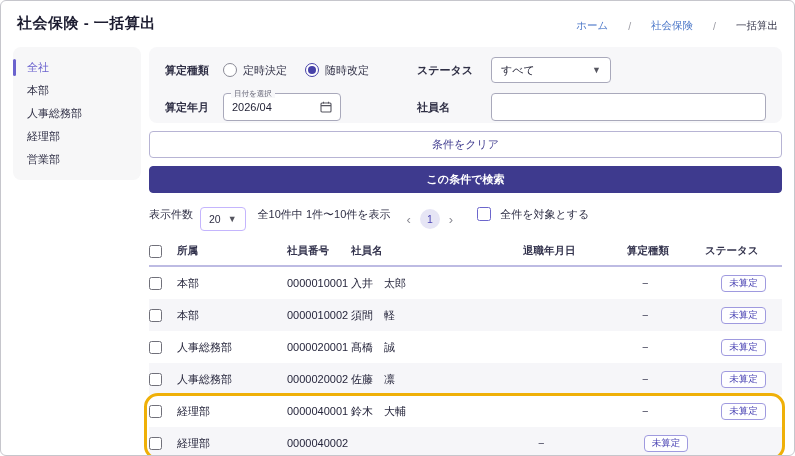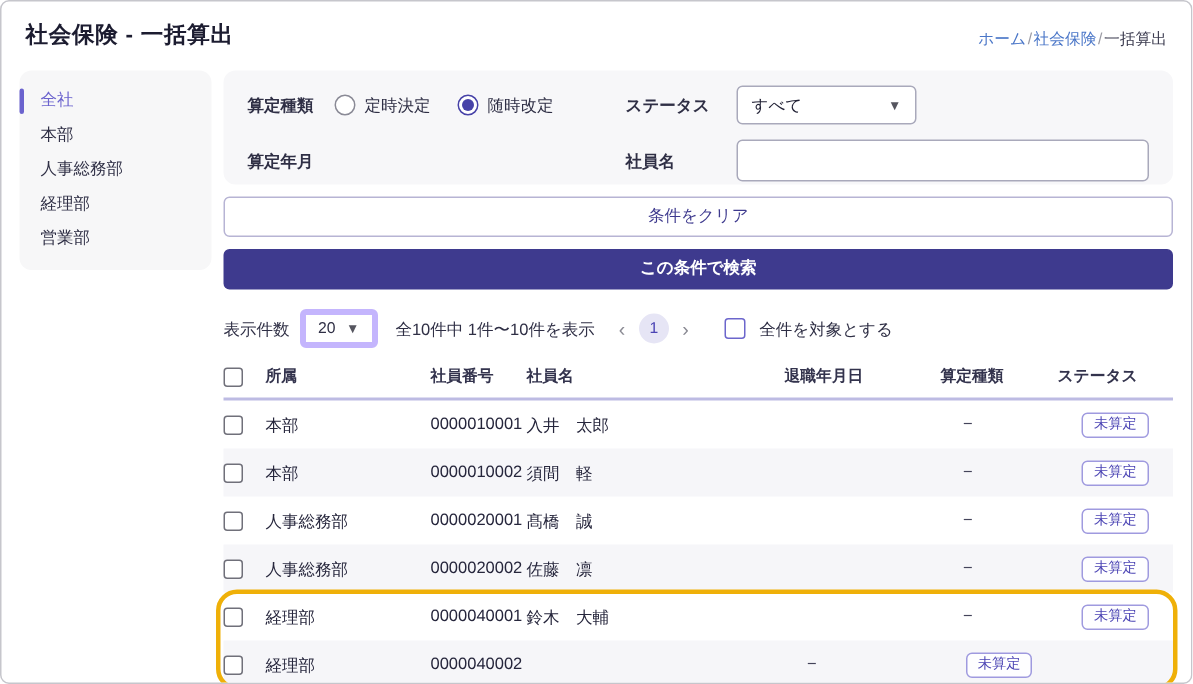--- a/index.html
+++ b/index.html
@@ -6,21 +6,21 @@
     --accent:#3E3A8E; --accent-light:#6B63CE; --badge:#4B44B4;
     --highlight:#EFB008; --link:#4A76C8; --panel:#F7F7F9; --zebra:#F6F6F9;
   }
   *{box-sizing:border-box;margin:0;padding:0;}
   html,body{background:#fff;}
   body{font-family:"Liberation Sans","DejaVu Sans",sans-serif;color:#2F2F45;}
   .frame{position:relative;width:795px;height:456px;border:1px solid #C6C6CC;border-radius:6px;background:#fff;overflow:hidden;}
   
   .topbar{display:flex;justify-content:space-between;align-items:flex-end;padding:13px 16px 14px 16px;}
   .page-title{font-size:15px;font-weight:bold;color:#1C1C30;letter-spacing:.5px;}
-  .breadcrumb{font-size:10.5px;color:#9A9AA3;display:flex;gap:1px;align-items:center;}
+  .breadcrumb{font-size:10.5px;color:#9A9AA3;display:flex;gap:20px;align-items:center;}
   .breadcrumb a{color:var(--link);text-decoration:none;cursor:pointer;}
   .breadcrumb .current{color:#3A3A4E;}
   
   .body{display:flex;gap:8px;padding:0 12px;}
   .sidebar{width:128px;background:#F7F7F8;border-radius:8px;padding:9px 0;height:fit-content;}
   .side-item{position:relative;padding:5px 14px;font-size:11px;color:#2F2F45;cursor:pointer;line-height:13px;}
   .side-item.selected{color:var(--accent-light);}
   .side-item.selected::before{content:"";position:absolute;left:0;top:3px;bottom:3px;width:3px;background:var(--accent-light);border-radius:2px;}
   .main{flex:1;position:relative;}
   
@@ -38,23 +38,23 @@
   .cal-icon{margin-left:auto;cursor:pointer;display:flex;}
   .selectbox{width:120px;height:26px;border:1px solid #A9A9BB;border-radius:4px;background:#fff;display:flex;align-items:center;justify-content:space-between;padding:0 9px;font-size:11px;color:#1F1F33;cursor:pointer;}
   .caret{font-size:9px;color:#55555F;}
   .textinput{flex:1;height:28px;border:1px solid #A9A9BB;border-radius:4px;background:#fff;font-size:11px;padding:0 8px;color:#1F1F33;outline:none;font-family:inherit;}
   
   .action-row{display:flex;justify-content:flex-end;gap:8px;margin:8px 0 14px;flex-direction:column;}
   .btn{font-size:11px;border-radius:4px;padding:6px 13px;cursor:pointer;font-family:inherit;line-height:13px;}
   .btn-outline{background:#fff;border:1px solid #B7B4D4;color:var(--accent);}
   .btn-primary{background:var(--accent);border:1px solid var(--accent);color:#fff;font-weight:600;}
   
-  .list-controls{display:flex;align-items:center;font-size:11px;color:#2F2F45;margin-bottom:6px;height:24px;}
+  .list-controls{display:flex;font-size:11px;color:#2F2F45;margin-bottom:6px;height:24px;}
   .pp-label{margin-right:7px;}
-  .pp-select{border:4px solid #c4b5fd;border-radius:4px;background:#fff;display:flex;align-items:center;gap:7px;padding:3px 8px;font-size:10.5px;cursor:pointer;}
+  .pp-select{border:1px solid #c4b5fd;border-radius:4px;background:#fff;display:flex;align-items:center;gap:7px;padding:3px 8px;font-size:10.5px;cursor:pointer;}
   .summary{margin:0 14px 0 12px;}
   .pager{display:flex;align-items:center;gap:7px;margin-right:22px;}
   .chev{color:#8A8A93;font-size:13px;cursor:pointer;padding:0 2px;}
   .page-num{width:20px;height:20px;border-radius:50%;background:#E6E5F5;color:var(--badge);display:flex;align-items:center;justify-content:center;font-size:10.5px;cursor:pointer;}
   .cb{width:14px;height:14px;border:1.5px solid #6C66CC;border-radius:2.5px;background:#fff;cursor:pointer;flex-shrink:0;}
   .cb.gray{border-color:#70707A;width:13px;height:13px;}
   .all-label{margin-left:9px;}
   
   .table-wrap{position:relative;}
   .thead,.trow{display:grid;grid-template-columns:28px 110px 64px 172px 104px 78px 1fr;align-items:center;}
@@ -111,20 +111,32 @@
         </div>
         <div class="field">
           <span class="flabel w2">ステータス</span>
           <div class="selectbox">
             <span>すべて</span>
             <span class="caret">▼</span>
           </div>
         </div>
         <div class="field">
           <span class="flabel w1">算定年月</span>
+          <div class="datefield">
+            <span class="float-label">日付を選択</span>
+            <span>2026/04</span>
+            <span class="cal-icon">
+              <svg width="12" height="12" viewBox="0 0 12 12">
+                  <rect x="1" y="2" width="10" height="9" rx="1" fill="none" stroke="#55555F" stroke-width="1.1"></rect>
+                  <line x1="1" y1="4.6" x2="11" y2="4.6" stroke="#55555F" stroke-width="1.1"></line>
+                  <line x1="3.5" y1="0.8" x2="3.5" y2="2.6" stroke="#55555F" stroke-width="1.1"></line>
+                  <line x1="8.5" y1="0.8" x2="8.5" y2="2.6" stroke="#55555F" stroke-width="1.1"></line>
+                </svg>
+            </span>
+          </div>
         </div>
         <div class="field">
           <span class="flabel w2">社員名</span>
           <input class="textinput" type="text" value="" style="">
         </div>
       </section>
 
       <div class="action-row">
         <button class="btn btn-outline">条件をクリア</button>
         <button class="btn btn-primary">この条件で検索</button>

